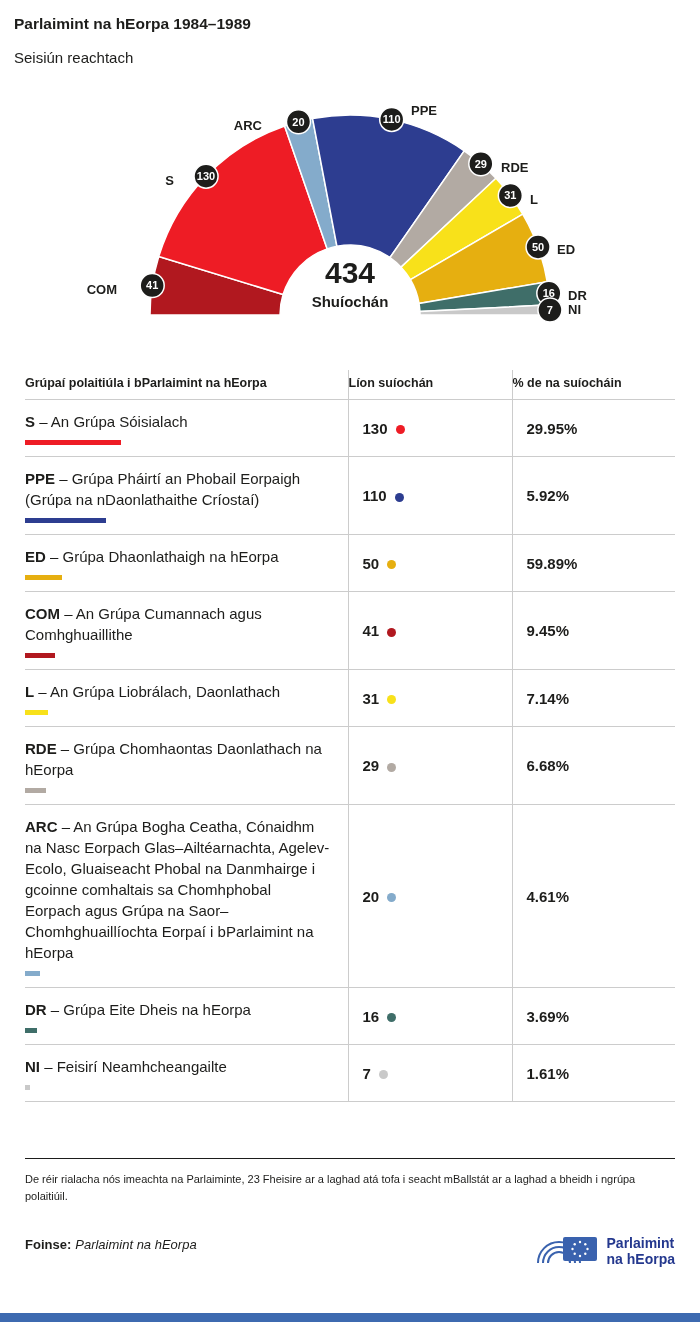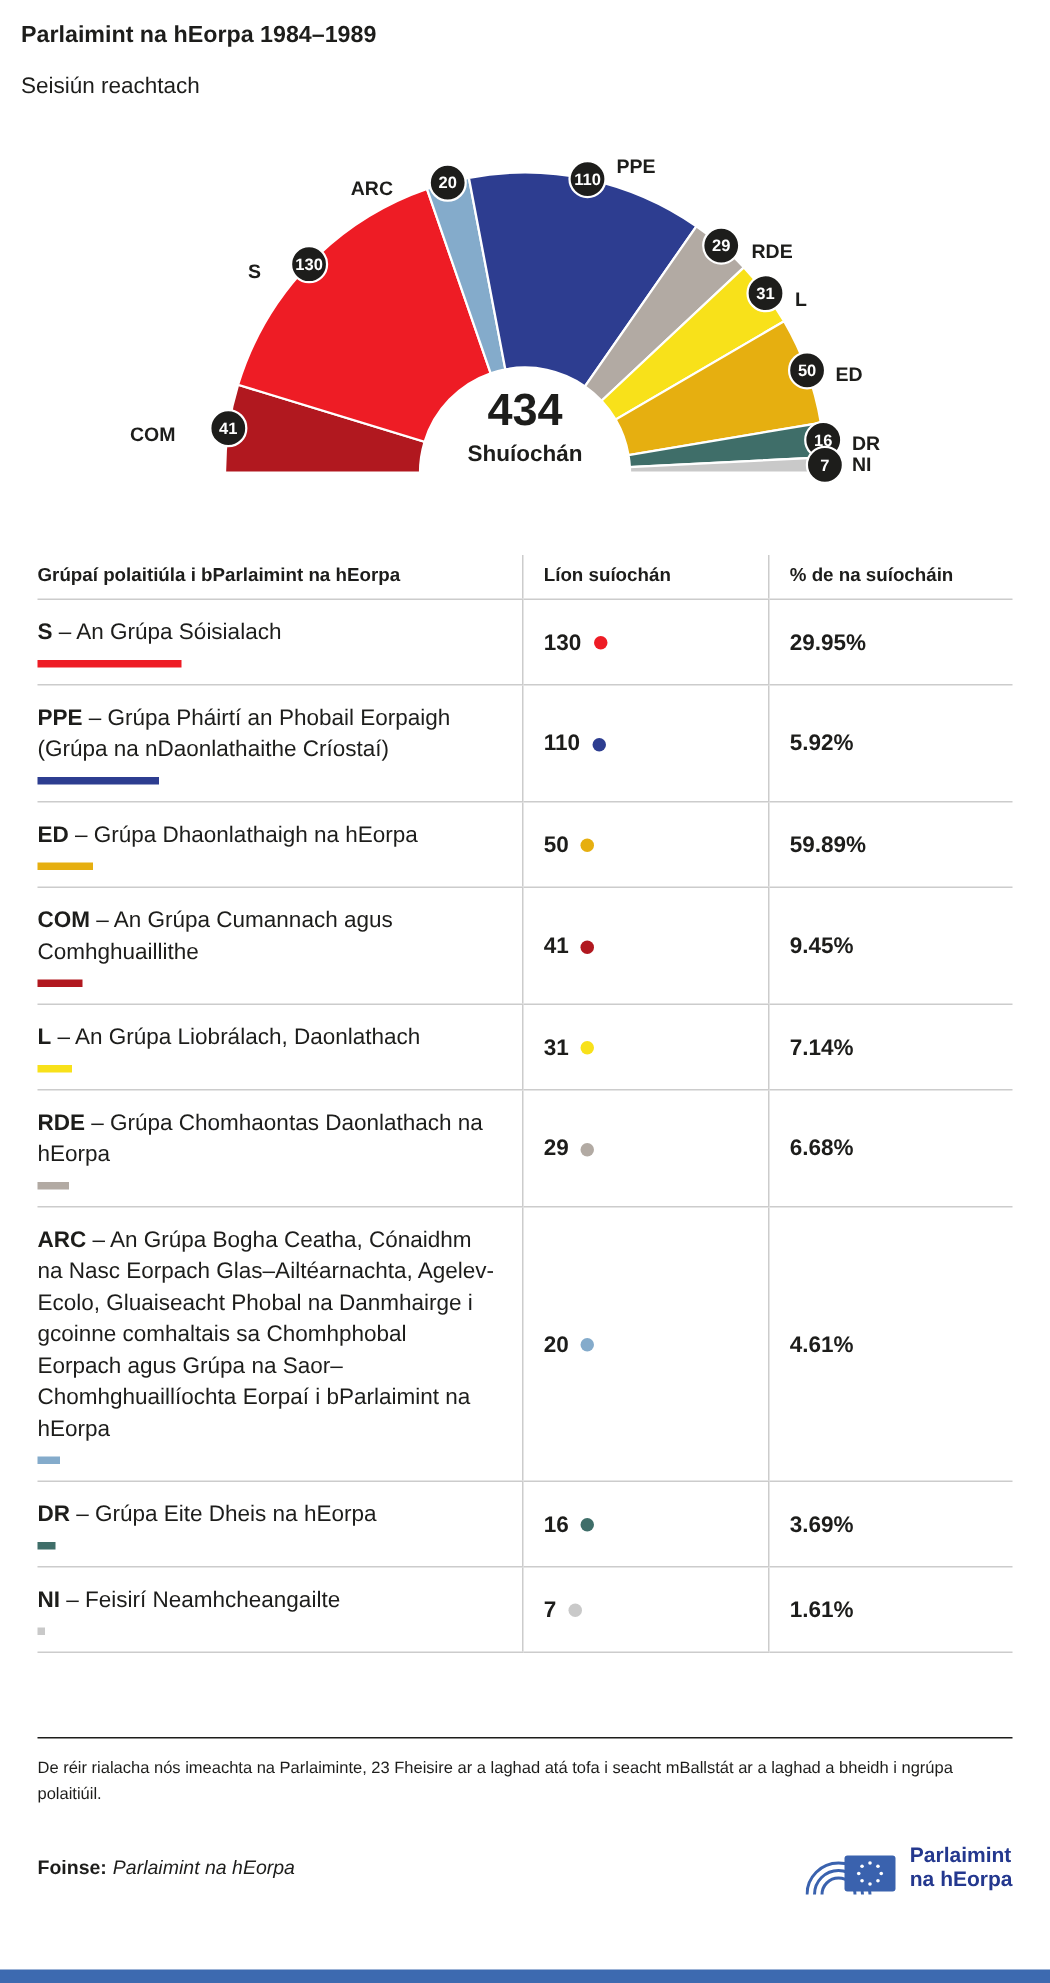--- a/index.html
+++ b/index.html
@@ -9,35 +9,35 @@
   .title{font-size:15.5px;font-weight:bold;margin:0;}
   .subtitle{font-size:15px;margin-top:16px;}
   #hemicycle{display:block;margin-top:12px;}
   .badge-num{font-family:"Liberation Sans",sans-serif;font-size:11px;font-weight:bold;fill:#ffffff;}
   .seg-label{font-family:"Liberation Sans",sans-serif;font-size:13px;font-weight:bold;fill:#1d1d1b;}
   .total-num{font-family:"Liberation Sans",sans-serif;font-size:30px;font-weight:bold;fill:#1d1d1b;text-anchor:middle;}
   .total-sub{font-family:"Liberation Sans",sans-serif;font-size:15px;font-weight:bold;fill:#1d1d1b;text-anchor:middle;}
   table.groups{margin:42px 25px 0;width:650px;border-collapse:collapse;table-layout:fixed;}
   table.groups th{font-size:12.5px;font-weight:bold;text-align:left;padding:6px 0 9px;
         border-bottom:1px solid #cccccc;}
-  table.groups th.c-seats,table.groups th.c-pct{padding-left:14px;border-left:1px solid #cccccc;}
+  table.groups th.c-seats,table.groups th.c-pct{border-left:1px solid #cccccc;}
   table.groups td{border-bottom:1px solid #cccccc;font-size:15px;vertical-align:middle;}
   td.c-name{padding:11px 18px 11px 0;line-height:1.4;}
   td.c-seats,td.c-pct{padding:11px 0 11px 14px;border-left:1px solid #cccccc;}
   td.c-pct{font-weight:bold;}
   .gname b{font-weight:bold;}
   .swatch{height:5px;margin-top:8px;}
   .seats-num{font-weight:bold;}
   .dot{display:inline-block;width:9px;height:9px;border-radius:50%;margin-left:8px;vertical-align:middle;}
   .footnote{margin:56px 25px 0;width:650px;box-sizing:border-box;border-top:1px solid #1d1d1b;
         padding-top:12px;font-size:11px;line-height:1.55;}
   .footer{display:flex;justify-content:space-between;align-items:center;margin:16px 25px 0;}
   .source{font-size:13px;}
   .source span{margin-left:4px;font-style:italic;}
-  .logo{display:flex;align-items:center;gap:8px;}
+  .logo{display:flex;align-items:flex-end;gap:8px;}
   .logo-text{font-weight:bold;font-size:14px;color:#24388e;line-height:1.15;}
   .bottom-bar{position:absolute;left:0;bottom:0;width:700px;height:9px;background:#3d6ab0;}
 </style>
 </head>
 <body>
 
 <div class="page">
 
   <header class="hdr">
     <h1 class="title">Parlaimint na hEorpa 1984–1989</h1>

